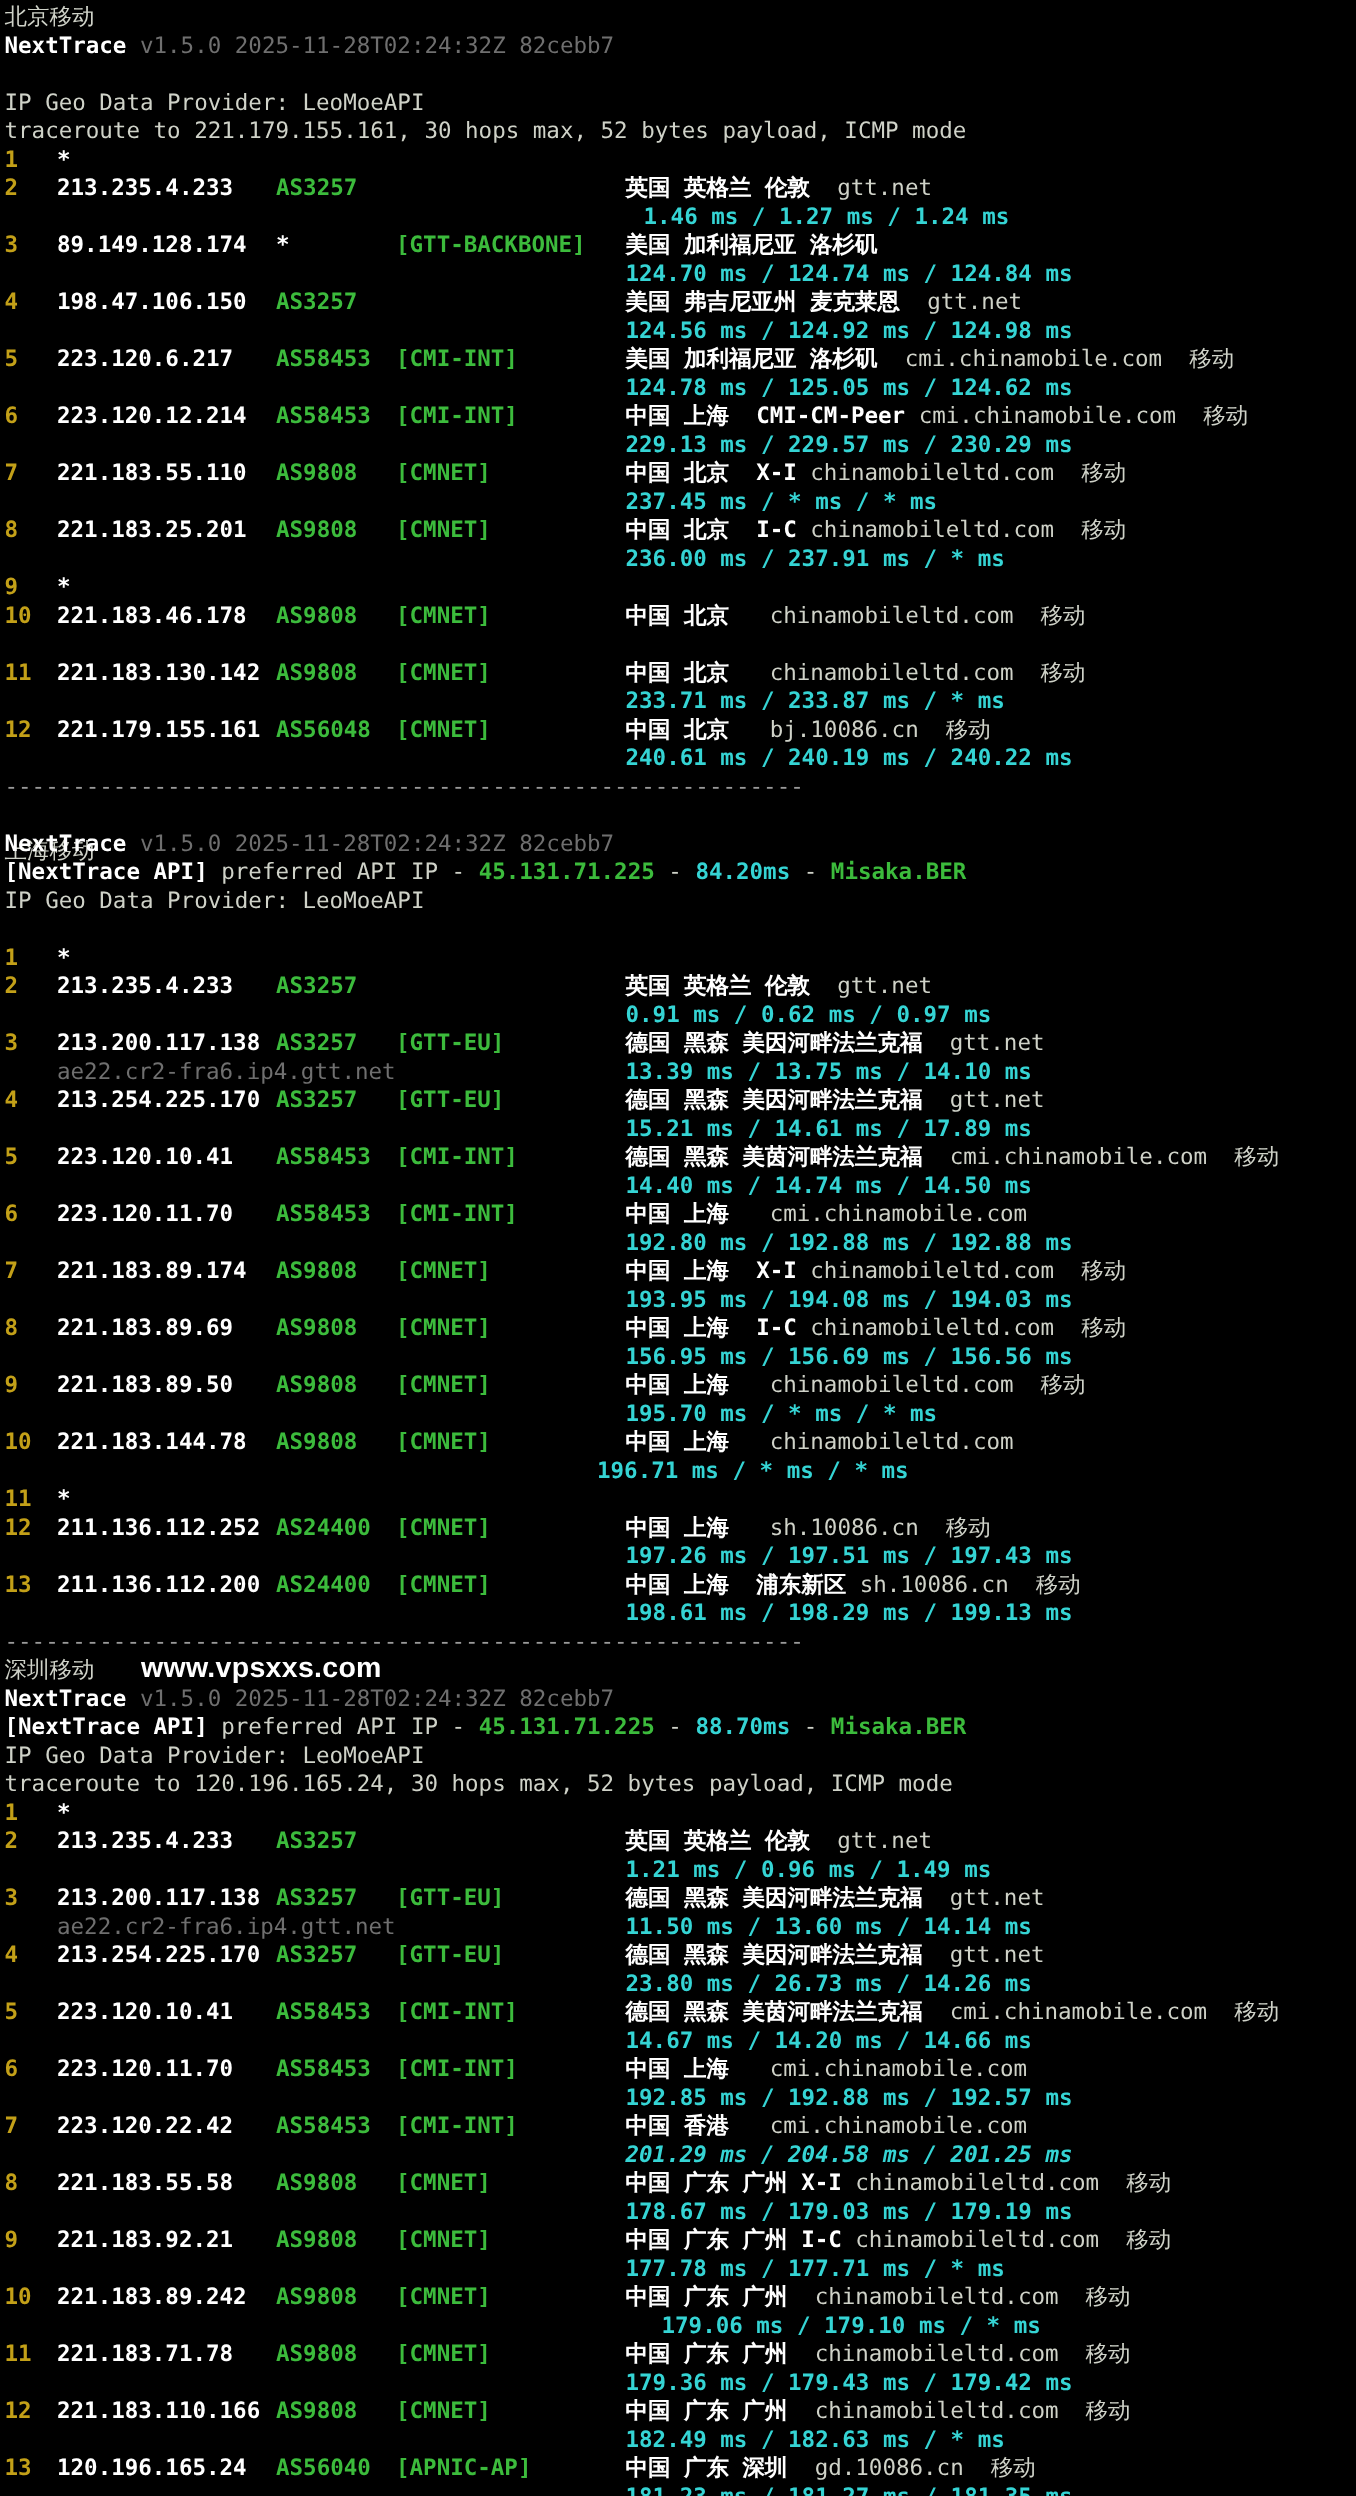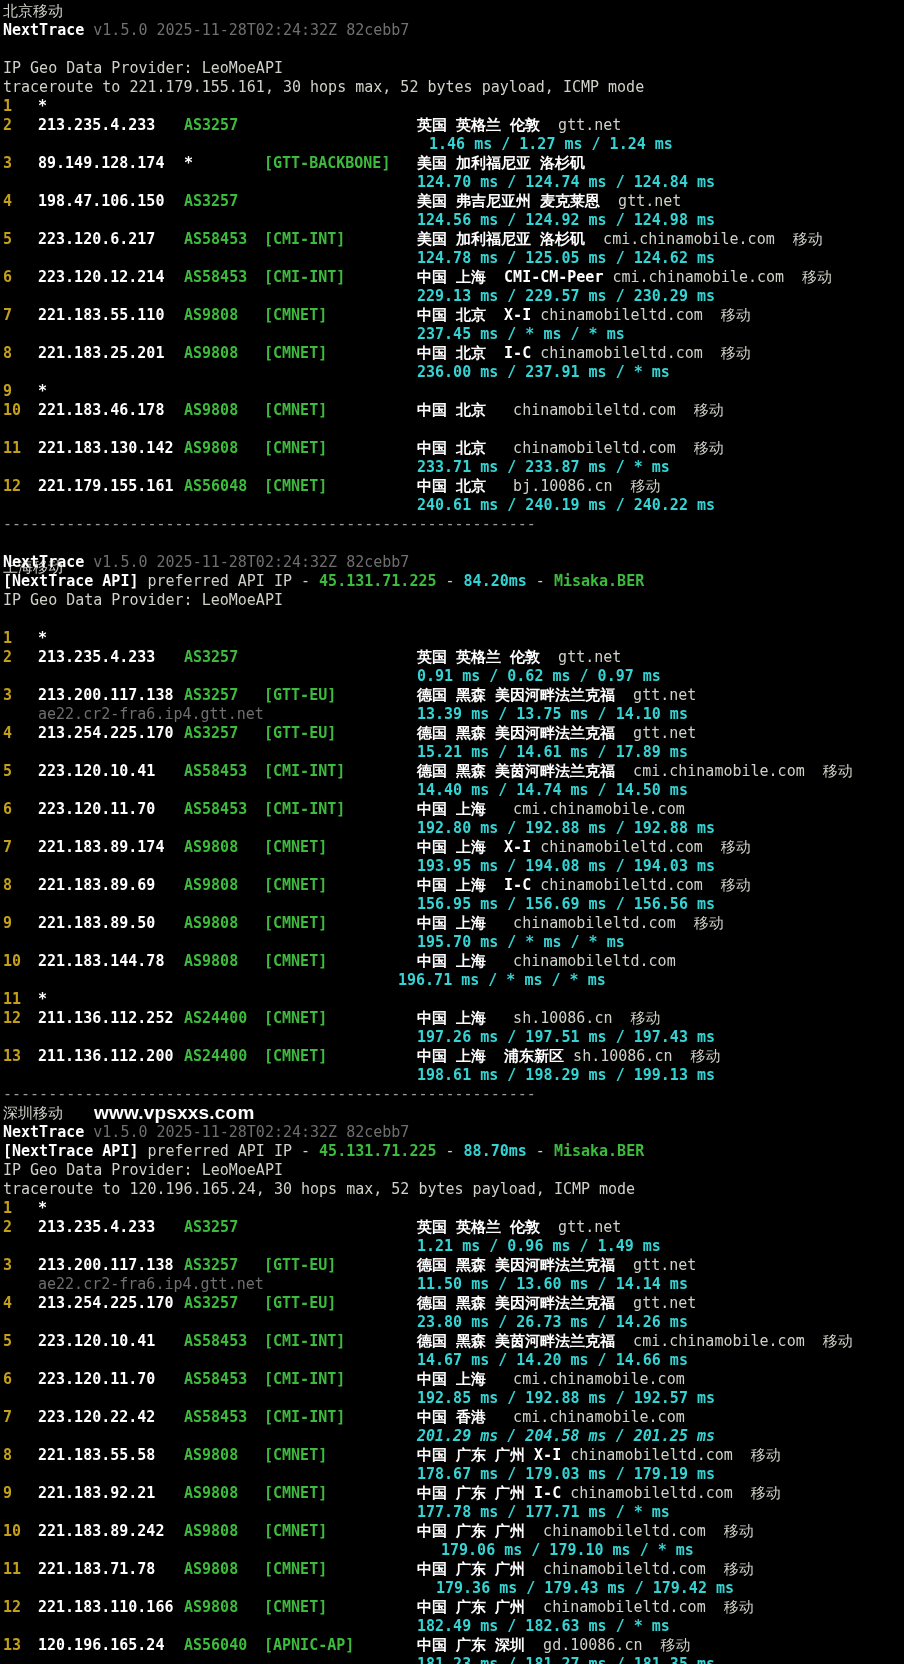--- a/index.html
+++ b/index.html
@@ -103,18 +103,18 @@
     <div class="line" style="top: 1389px;"><span class="seg abs c" style="left: 417px;">192.85 ms / 192.88 ms / 192.57 ms</span></div>
     <div class="line" style="top: 1408px;"><span class="seg abs y" style="left: 3px;">7</span><span class="seg abs w" style="left: 38px;">223.120.22.42</span><span class="seg abs g" style="left: 184px;">AS58453</span><span class="seg abs g" style="left: 264px;">[CMI-INT]</span><span class="seg abs " style="left: 417px;"><span class="seg w">中国 香港</span><span class="seg n">   cmi.chinamobile.com</span></span></div>
     <div class="line" style="top: 1427px; font-style: italic;"><span class="seg abs c" style="left: 417px;">201.29 ms / 204.58 ms / 201.25 ms</span></div>
     <div class="line" style="top: 1446px;"><span class="seg abs y" style="left: 3px;">8</span><span class="seg abs w" style="left: 38px;">221.183.55.58</span><span class="seg abs g" style="left: 184px;">AS9808</span><span class="seg abs g" style="left: 264px;">[CMNET]</span><span class="seg abs " style="left: 417px;"><span class="seg w">中国 广东 广州 X-I</span><span class="seg n"> chinamobileltd.com</span><span class="seg n">  移动</span></span></div>
     <div class="line" style="top: 1465px;"><span class="seg abs c" style="left: 417px;">178.67 ms / 179.03 ms / 179.19 ms</span></div>
     <div class="line" style="top: 1484px;"><span class="seg abs y" style="left: 3px;">9</span><span class="seg abs w" style="left: 38px;">221.183.92.21</span><span class="seg abs g" style="left: 184px;">AS9808</span><span class="seg abs g" style="left: 264px;">[CMNET]</span><span class="seg abs " style="left: 417px;"><span class="seg w">中国 广东 广州 I-C</span><span class="seg n"> chinamobileltd.com</span><span class="seg n">  移动</span></span></div>
     <div class="line" style="top: 1503px;"><span class="seg abs c" style="left: 417px;">177.78 ms / 177.71 ms / * ms</span></div>
     <div class="line" style="top: 1522px;"><span class="seg abs y" style="left: 3px;">10</span><span class="seg abs w" style="left: 38px;">221.183.89.242</span><span class="seg abs g" style="left: 184px;">AS9808</span><span class="seg abs g" style="left: 264px;">[CMNET]</span><span class="seg abs " style="left: 417px;"><span class="seg w">中国 广东 广州</span><span class="seg n">  chinamobileltd.com</span><span class="seg n">  移动</span></span></div>
     <div class="line" style="top: 1541px;"><span class="seg abs c" style="left: 417px; margin-left: 24px;">179.06 ms / 179.10 ms / * ms</span></div>
     <div class="line" style="top: 1560px;"><span class="seg abs y" style="left: 3px;">11</span><span class="seg abs w" style="left: 38px;">221.183.71.78</span><span class="seg abs g" style="left: 184px;">AS9808</span><span class="seg abs g" style="left: 264px;">[CMNET]</span><span class="seg abs " style="left: 417px;"><span class="seg w">中国 广东 广州</span><span class="seg n">  chinamobileltd.com</span><span class="seg n">  移动</span></span></div>
-    <div class="line" style="top: 1579px;"><span class="seg abs c" style="left: 436px;">179.36 ms / 179.43 ms / 179.42 ms</span></div>
+    <div class="line" style="top: 1579px;"><span class="seg abs c" style="left: 417px;">179.36 ms / 179.43 ms / 179.42 ms</span></div>
     <div class="line" style="top: 1598px;"><span class="seg abs y" style="left: 3px;">12</span><span class="seg abs w" style="left: 38px;">221.183.110.166</span><span class="seg abs g" style="left: 184px;">AS9808</span><span class="seg abs g" style="left: 264px;">[CMNET]</span><span class="seg abs " style="left: 417px;"><span class="seg w">中国 广东 广州</span><span class="seg n">  chinamobileltd.com</span><span class="seg n">  移动</span></span></div>
     <div class="line" style="top: 1617px;"><span class="seg abs c" style="left: 417px;">182.49 ms / 182.63 ms / * ms</span></div>
     <div class="line" style="top: 1636px;"><span class="seg abs y" style="left: 3px;">13</span><span class="seg abs w" style="left: 38px;">120.196.165.24</span><span class="seg abs g" style="left: 184px;">AS56040</span><span class="seg abs g" style="left: 264px;">[APNIC-AP]</span><span class="seg abs " style="left: 417px;"><span class="seg w">中国 广东 深圳</span><span class="seg n">  gd.10086.cn</span><span class="seg n">  移动</span></span></div>
     <div class="line" style="top: 1655px;"><span class="seg abs c" style="left: 417px;">181.23 ms / 181.27 ms / 181.35 ms</span></div>
   </div>
 
 </body></html>

